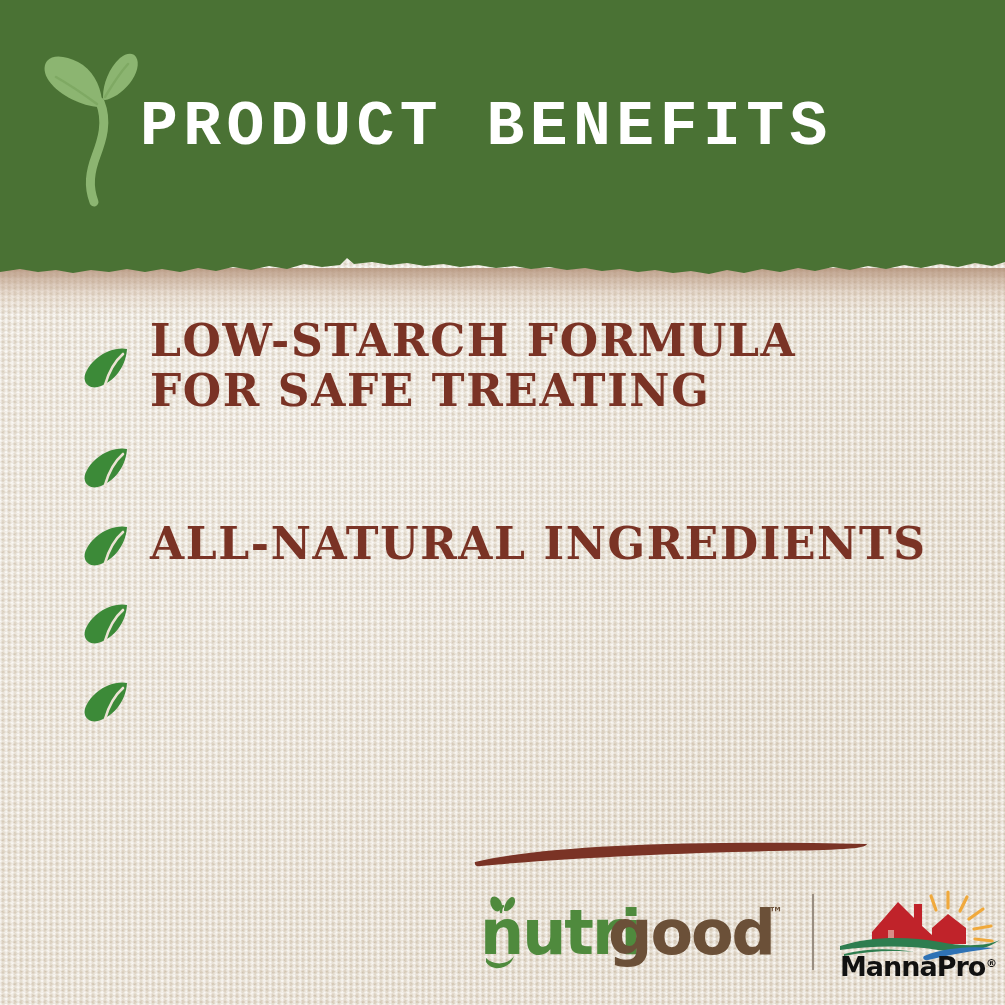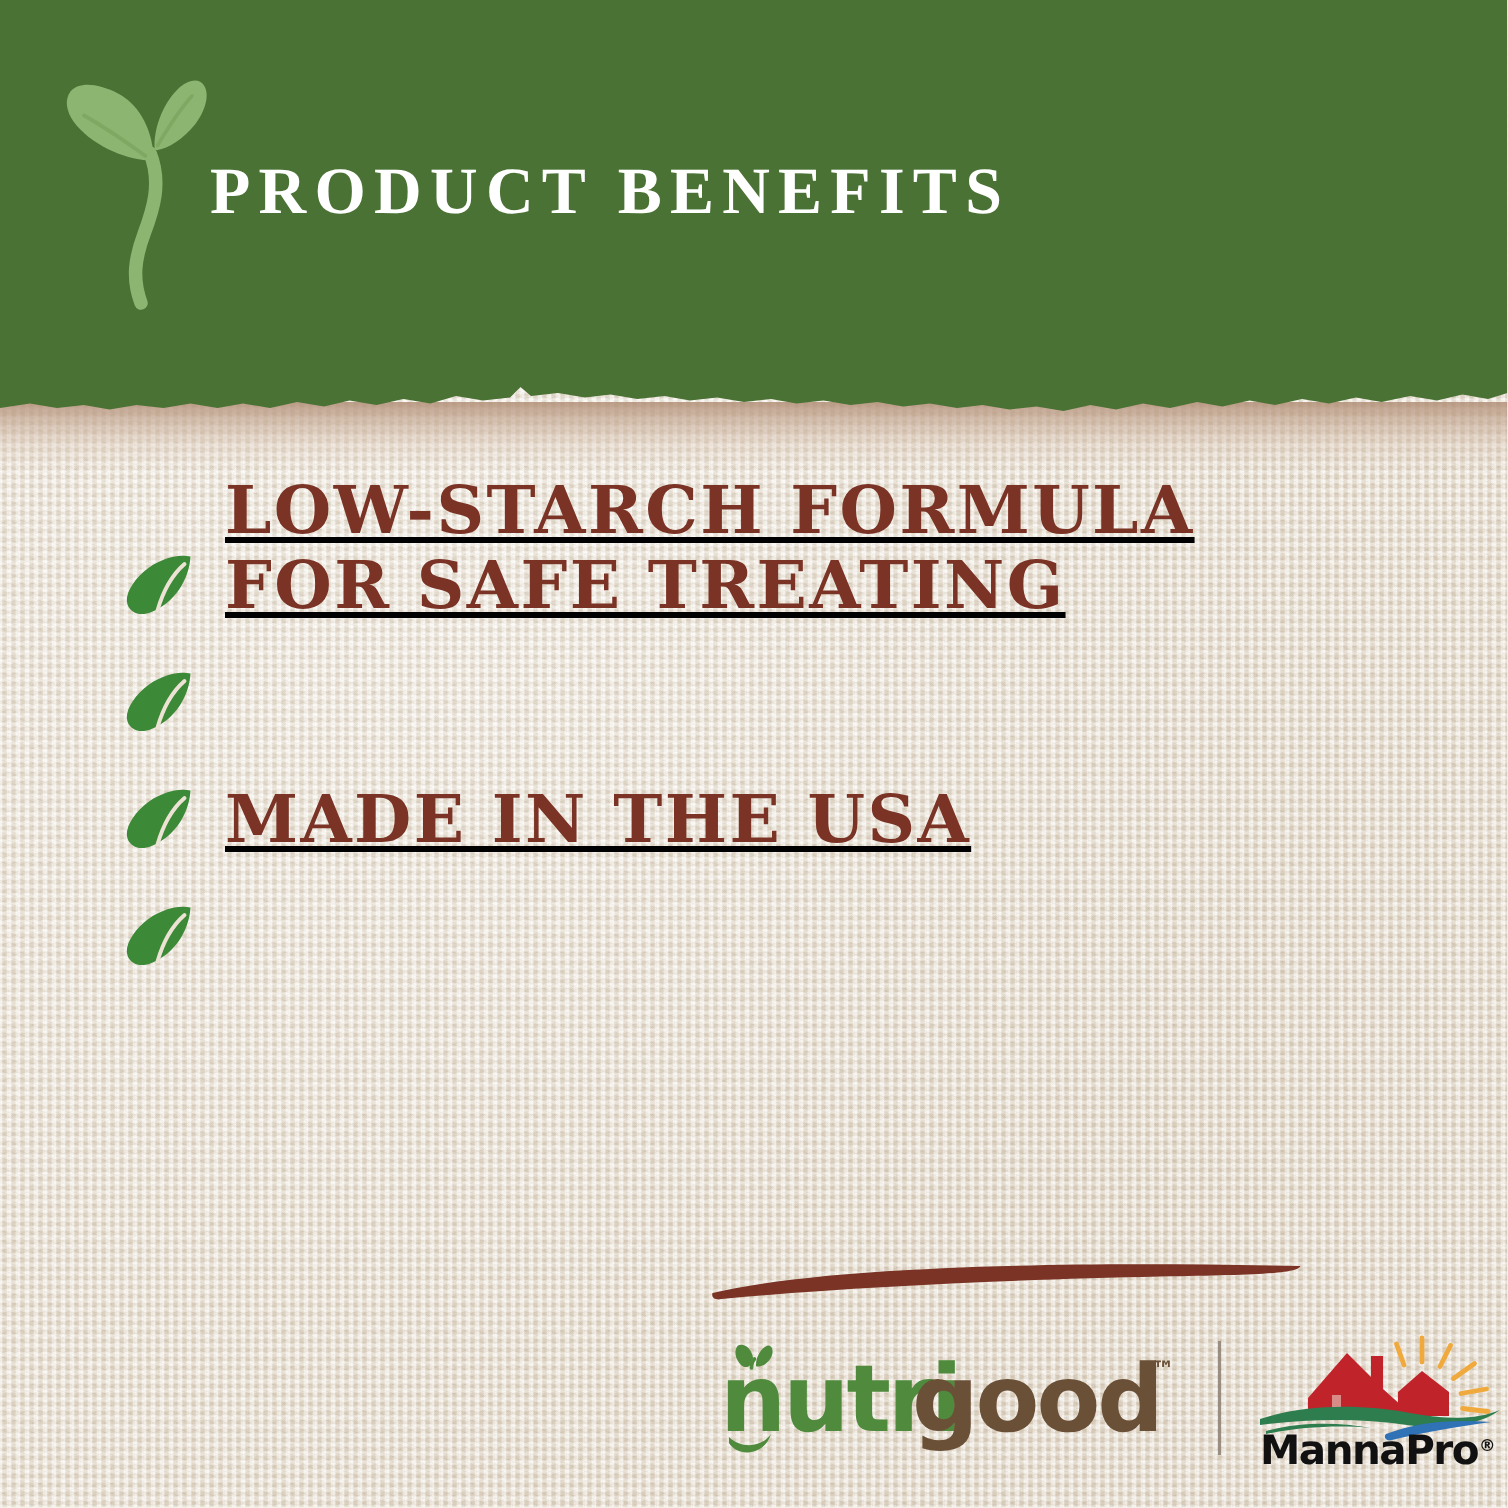--- a/index.html
+++ b/index.html
@@ -98,41 +98,40 @@
     width: 120px;
     height: 180px;
   }
   .sprout svg { display: block; }
 
   .page-title {
     position: absolute;
     left: 140px;
     top: 92px;
     color: #ffffff;
-    font-size: 44px;
+    font-size: 63px;
     line-height: 72px;
     letter-spacing: 5.5px;
     font-weight: 700;
     white-space: nowrap;
-    font-family: Liberation Serif, serif;
+    font-family: Liberation Mono, monospace;
   }
 
   
   .benefits {
     position: absolute;
     left: 82px;
     top: 316px;
     width: 880px;
   }
   .benefit-row {
     position: relative;
     display: flex;
-    align-items: flex-end;
+    align-items: center;
     margin-bottom: 22px;
-    text-decoration: underline;
   }
   .bullet-leaf {
     flex: 0 0 auto;
     width: 52px;
     height: 52px;
     margin-top: 4px;
   }
   .bullet-leaf svg { display: block; }
 
   .benefit-text {
@@ -256,30 +255,39 @@
     <div class="benefit-row row-2lines">
       <span class="bullet-leaf">
         <svg viewBox="0 0 52 52" xmlns="http://www.w3.org/2000/svg">
           <path d="M45,7 C44,23 34,38 19,44 C12,47 5,45 3,39 C1,33 6,24 14,17
                    C23,9 36,5 45,7 Z" fill="#3c8a38"></path>
           <path d="M41,12 C33,19 27,29 23,43" stroke="#ece3d4" stroke-width="2.6" fill="none" stroke-linecap="round"></path>
         </svg>
       </span>
     </div>
 
-
     <div class="benefit-row">
       <span class="bullet-leaf">
         <svg viewBox="0 0 52 52" xmlns="http://www.w3.org/2000/svg">
           <path d="M45,7 C44,23 34,38 19,44 C12,47 5,45 3,39 C1,33 6,24 14,17
                    C23,9 36,5 45,7 Z" fill="#3c8a38"></path>
           <path d="M41,12 C33,19 27,29 23,43" stroke="#ece3d4" stroke-width="2.6" fill="none" stroke-linecap="round"></path>
         </svg>
       </span>
-      <span class="benefit-text">MADE IN THE USA</span>
+      <span class="benefit-text">ALL-NATURAL INGREDIENTS</span>
+    </div>
+
+    <div class="benefit-row">
+      <span class="bullet-leaf">
+        <svg viewBox="0 0 52 52" xmlns="http://www.w3.org/2000/svg">
+          <path d="M45,7 C44,23 34,38 19,44 C12,47 5,45 3,39 C1,33 6,24 14,17
+                   C23,9 36,5 45,7 Z" fill="#3c8a38"></path>
+          <path d="M41,12 C33,19 27,29 23,43" stroke="#ece3d4" stroke-width="2.6" fill="none" stroke-linecap="round"></path>
+        </svg>
+      </span>
     </div>
 
     <div class="benefit-row">
       <span class="bullet-leaf">
         <svg viewBox="0 0 52 52" xmlns="http://www.w3.org/2000/svg">
           <path d="M45,7 C44,23 34,38 19,44 C12,47 5,45 3,39 C1,33 6,24 14,17
                    C23,9 36,5 45,7 Z" fill="#3c8a38"></path>
           <path d="M41,12 C33,19 27,29 23,43" stroke="#ece3d4" stroke-width="2.6" fill="none" stroke-linecap="round"></path>
         </svg>
       </span>

